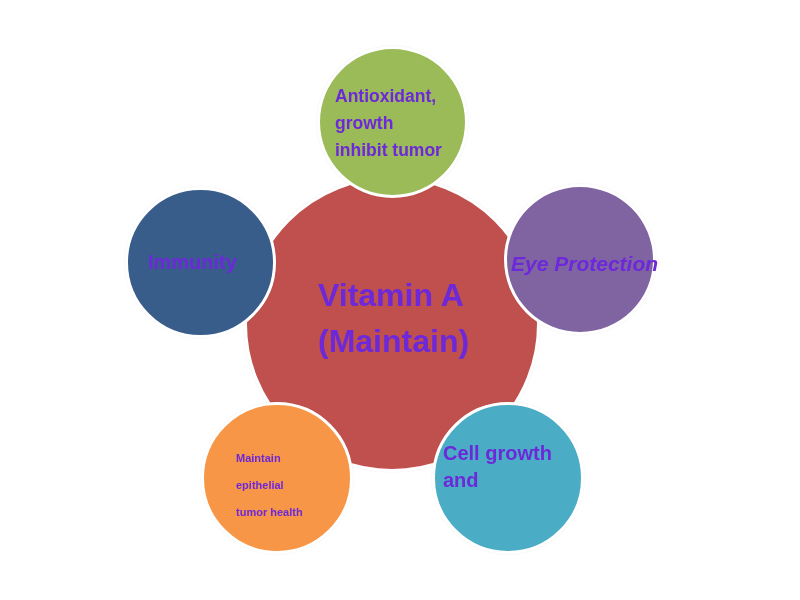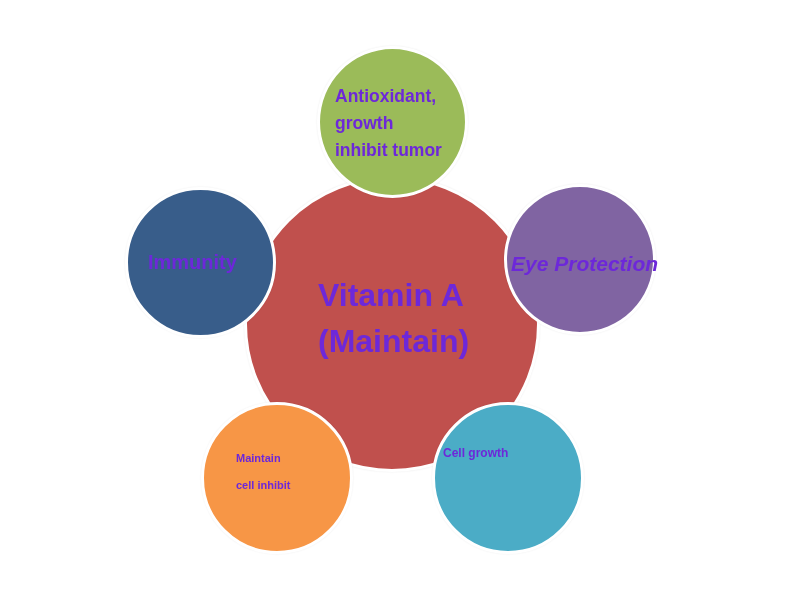--- a/index.html
+++ b/index.html
@@ -56,21 +56,21 @@
     #label-eye {
       left: 511px;
       top: 252px;
       font-size: 21px;
       line-height: 24px;
       font-style: italic;
     }
     #label-cell-growth {
       left: 443px;
       top: 440px;
-      font-size: 12px;
+      font-size: 20px;
       line-height: 27px;
     }
     #label-epithelial {
       left: 227px;
       top: 445px;
       font-size: 11px;
       line-height: 27px;
       margin-left: 9px;
     }
   </style>
@@ -101,24 +101,26 @@
     <span class="line">growth</span>
     <span class="line">inhibit tumor</span>
   </div>
 
   <div id="label-eye" class="label">
     <span class="line">Eye Protection</span>
   </div>
 
   <div id="label-cell-growth" class="label">
     <span class="line">Cell growth</span>
+    <span class="line">and</span>
   </div>
 
   <div id="label-epithelial" class="label">
     <span class="line">Maintain</span>
-    <span class="line">cell inhibit</span>
+    <span class="line">epithelial</span>
+    <span class="line">tumor health</span>
   </div>
 
   <div id="label-immunity" class="label">
     <span class="line">Immunity</span>
   </div>
 
 </div>
 
 </body></html>

